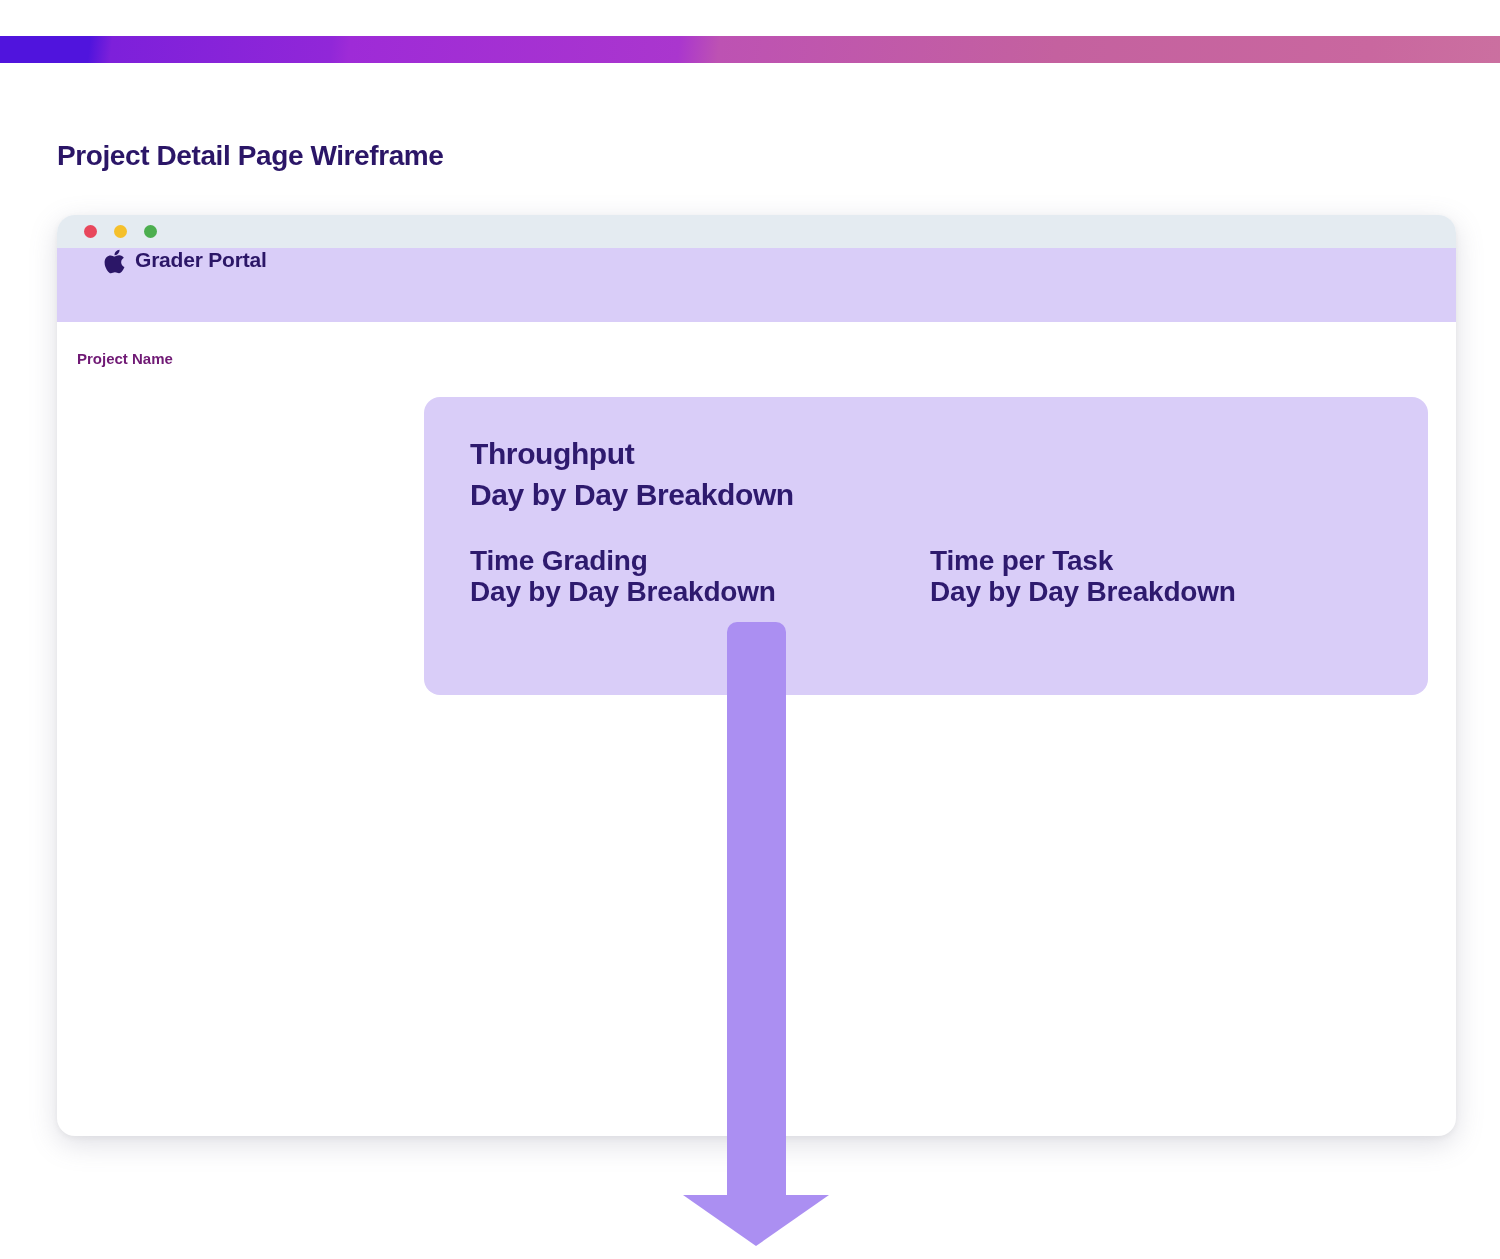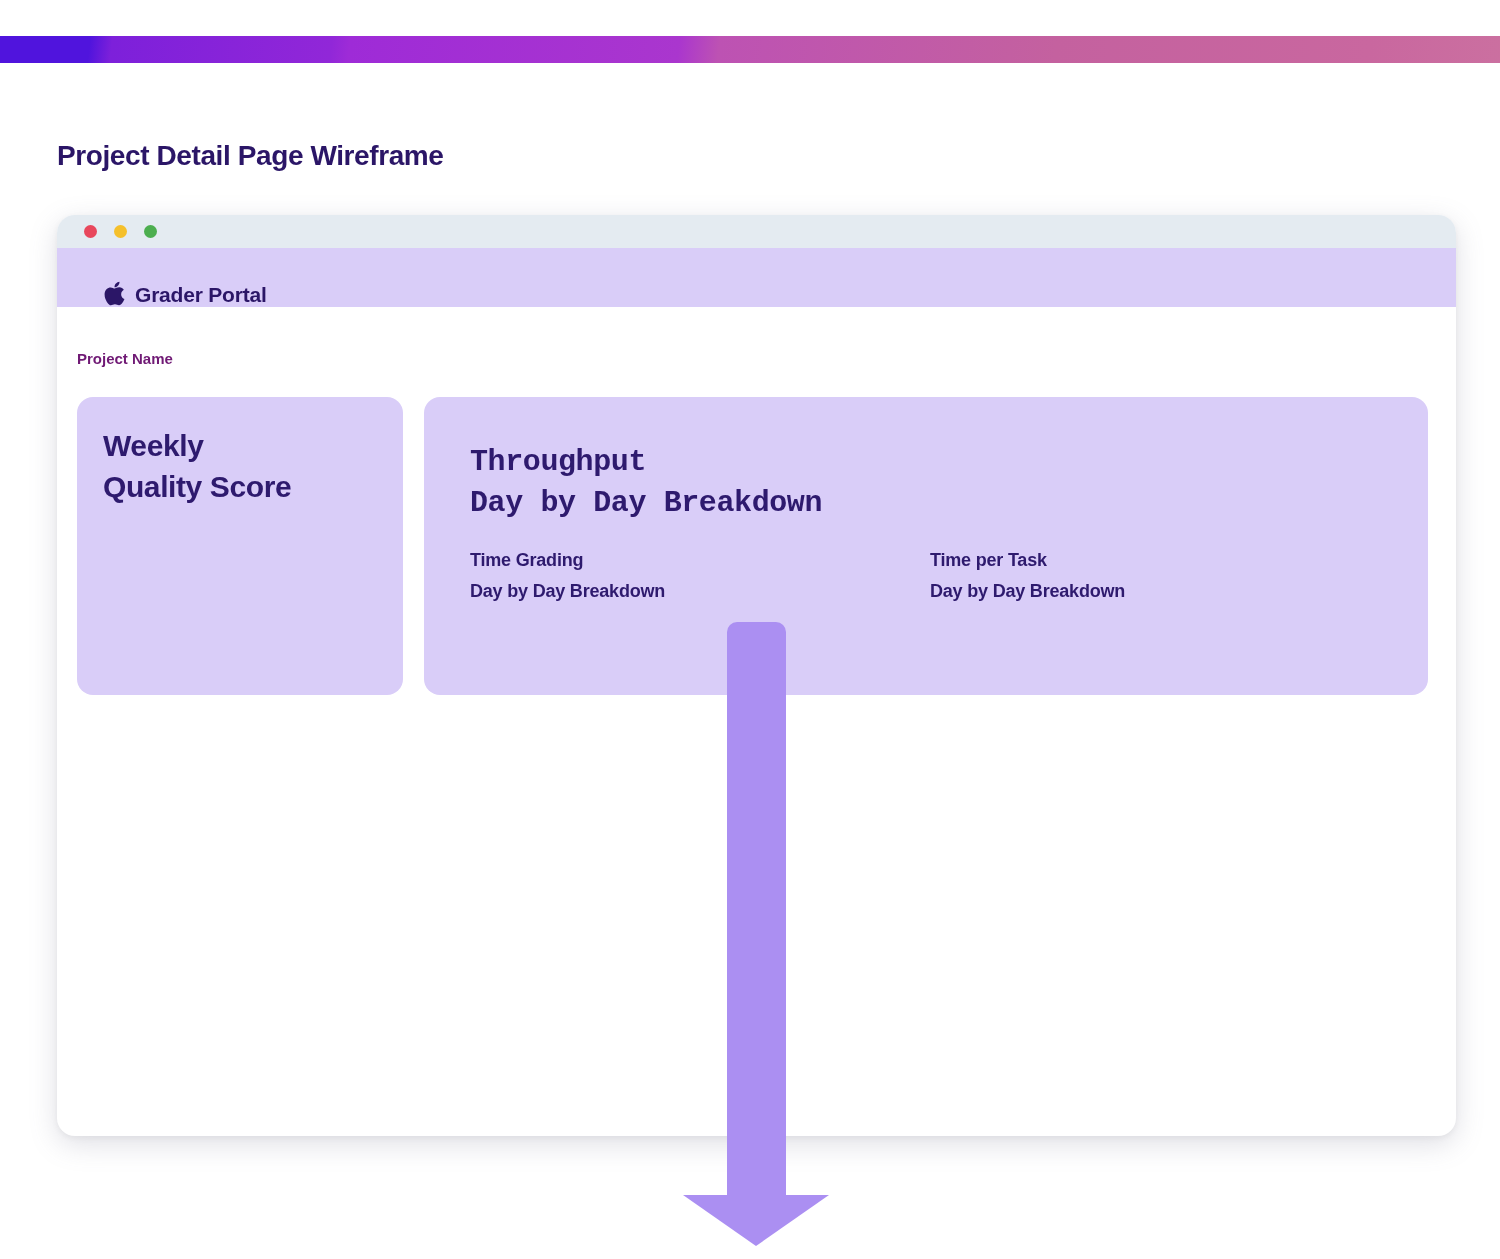--- a/index.html
+++ b/index.html
@@ -37,22 +37,22 @@
   .titlebar {
     height:33px; background:#e4ebf1; border-radius:18px 18px 0 0;
     display:flex; align-items:center; padding-left:27px;
   }
   .dot { width:13px; height:13px; border-radius:50%; margin-right:17px; }
   .dot.red    { background:#e8475c; }
   .dot.yellow { background:#f5c02b; }
   .dot.green  { background:#4cae4f; }
 
   .app-header {
-    height:59px; background:#d9cdf8;
-    display:flex; align-items:flex-end; padding-left:46px;
+    height:74px; background:#d9cdf8;
+    display:flex; align-items:flex-start; padding-left:46px;
   }
   .apple-logo { width:23px; height:27px; margin-right:9px; display:block; }
   .apple-logo svg { width:100%; height:100%; fill:#2b1667; display:block; }
   .app-title { font-size:21px; font-weight:bold; color:#2b1667; letter-spacing:-0.2px; }
 
   .project-name {
     position:absolute; left:20px; top:135px;
     font-size:15px; font-weight:bold; color:#701a75;
   }
 
@@ -61,26 +61,26 @@
     background:#d9cdf8; border-radius:16px;
   }
   .card-weekly { left:20px; width:326px; }
   .card-throughput { left:367px; width:1004px; }
 
   .card-title {
     font-size:30px; line-height:41px; font-weight:bold;
     color:#2e1a6e; letter-spacing:-0.4px;
   }
   .card-weekly .card-title { margin:28px 0 0 26px; }
-  .card-throughput .card-title { margin:45px 0 0 46px;font-family:Liberation Mono, monospace; }
+  .card-throughput .card-title { margin:36px 0 0 46px; }
   .card-title span { display:block; }
 
   .sub-section {
     position:absolute; top:148px;
-    font-size:18px; line-height:31px; font-weight:bold;
+    font-size:28px; line-height:31px; font-weight:bold;
     color:#2e1a6e; letter-spacing:-0.2px;
   }
   .sub-section span { display:block; }
   .sub-grading  { left:46px; }
   .sub-per-task { left:506px; }
 
   
   .arrow-shaft {
     position:absolute; left:727px; top:622px; width:59px; height:574px;
     background:#ab8ff2; border-radius:10px 10px 0 0; z-index:5;
@@ -114,26 +114,20 @@
       <span class="apple-logo">
         <svg viewBox="0 0 384 512" xmlns="http://www.w3.org/2000/svg" aria-hidden="true">
           <path d="M318.7 268.7c-.2-36.7 16.4-64.4 50-84.8-18.8-26.9-47.2-41.7-84.7-44.6-35.5-2.8-74.3 20.7-88.5 20.7-15 0-49.4-19.7-76.4-19.7C63.3 141.2 4 184.8 4 273.5q0 39.3 14.4 81.2c12.8 36.7 59 126.7 107.2 125.2 25.2-.6 43-17.9 75.8-17.9 31.8 0 48.3 17.9 76.4 17.9 48.6-.7 90.4-82.5 102.6-119.3-65.2-30.7-61.7-90-61.7-91.9zm-56.6-164.2c27.3-32.4 24.8-61.9 24-72.5-24.1 1.4-52 16.4-67.9 34.9-17.5 19.8-27.8 44.3-25.6 71.9 26.1 2 49.9-11.4 69.5-34.3z"></path>
         </svg>
       </span>
       <span class="app-title">Grader Portal</span>
     </div>
 
     <div class="project-name">Project Name</div>
 
-    <div class="card card-weekly">
-      <div class="card-title">
-        <span>Weekly</span>
-        <span>Quality Score</span>
-      </div>
-    </div>
 
     <div class="card card-throughput">
       <div class="card-title">
         <span>Throughput</span>
         <span>Day by Day Breakdown</span>
       </div>
       <div class="sub-section sub-grading">
         <span>Time Grading</span>
         <span>Day by Day Breakdown</span>
       </div>

